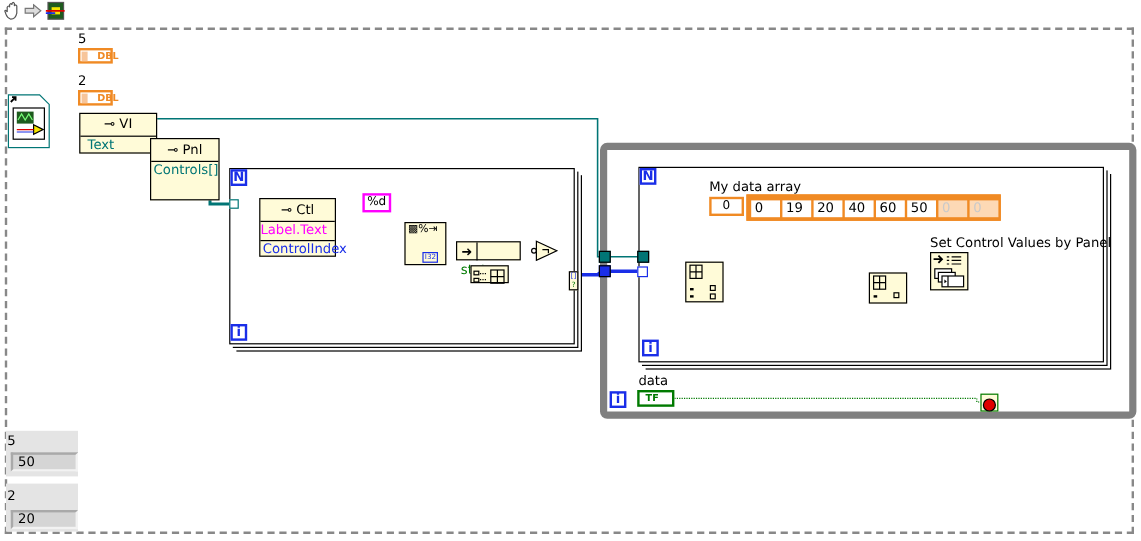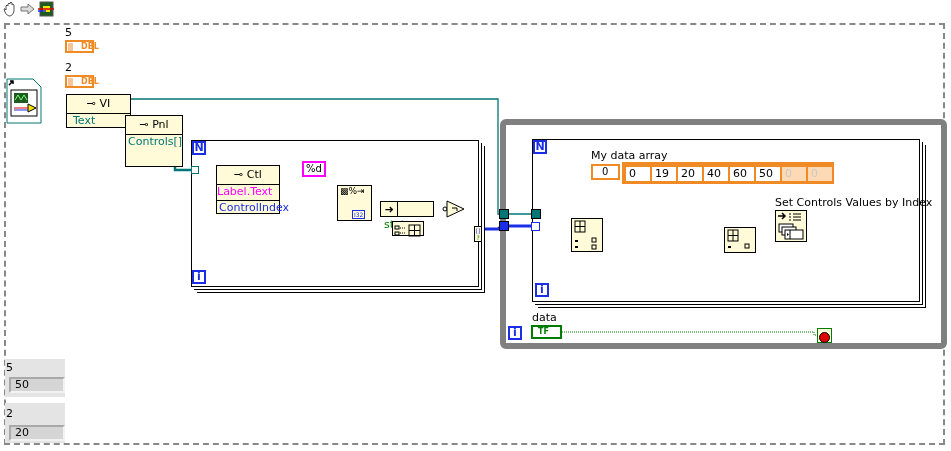--- a/index.html
+++ b/index.html
@@ -192,21 +192,21 @@
 <div class="abs node" style="left:724px;top:227px;width:32px;height:26px">
   <svg width="30" height="24">
     <rect x="3" y="2" width="10" height="11" fill="none" stroke="#000"></rect>
     <line x1="8" y1="2" x2="8" y2="13" stroke="#000"></line>
     <line x1="3" y1="7.5" x2="13" y2="7.5" stroke="#000"></line>
     <rect x="3" y="18" width="3" height="2" fill="#000"></rect>
       <rect x="20" y="16" width="4" height="4" fill="none" stroke="#000"></rect>
   </svg>
 </div>
 
-<div class="abs lbl" style="left:775px;top:196px">Set Controls Values by Index</div>
+<div class="abs lbl" style="left:775px;top:196px">Set Control Values by Panel</div>
 <div class="abs node" style="left:775px;top:210px;width:32px;height:32px">
   <svg width="30" height="30">
     <path d="M2 5 L9 5 M6 2 L9 5 L6 8" stroke="#000" fill="none" stroke-width="1.5"></path>
     <line x1="13" y1="3" x2="15" y2="3" stroke="#000"></line>
       <line x1="17" y1="3" x2="25" y2="3" stroke="#000"></line>
     <line x1="13" y1="6" x2="15" y2="6" stroke="#000"></line>
       <line x1="17" y1="6" x2="25" y2="6" stroke="#000"></line>
     <line x1="13" y1="9" x2="15" y2="9" stroke="#000"></line>
       <line x1="17" y1="9" x2="25" y2="9" stroke="#000"></line>
     <rect x="3" y="13" width="14" height="8" fill="#fff" stroke="#000"></rect>

